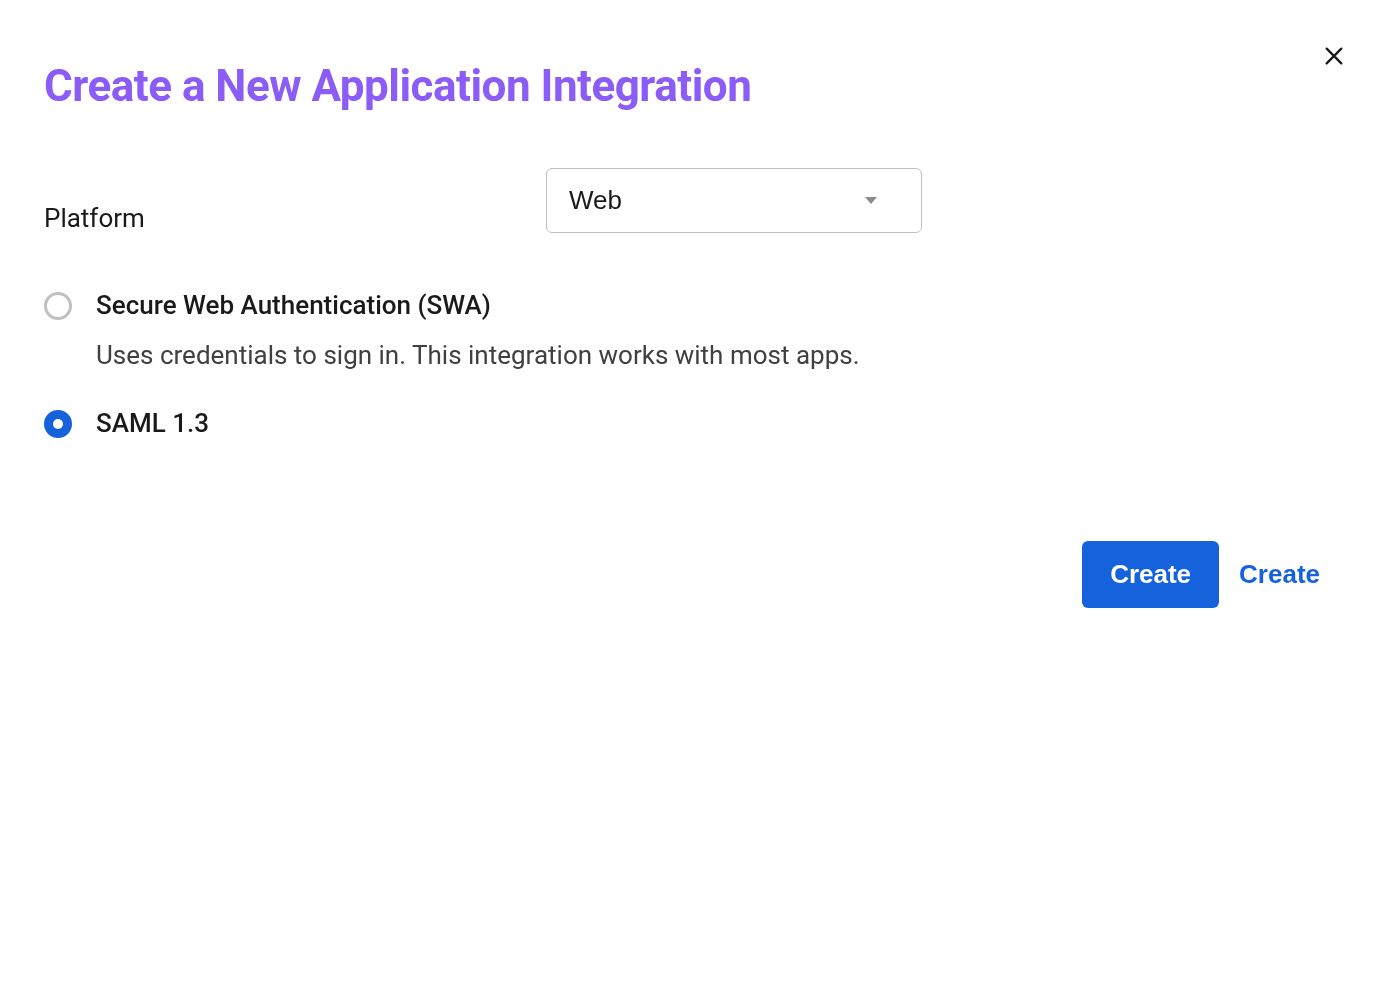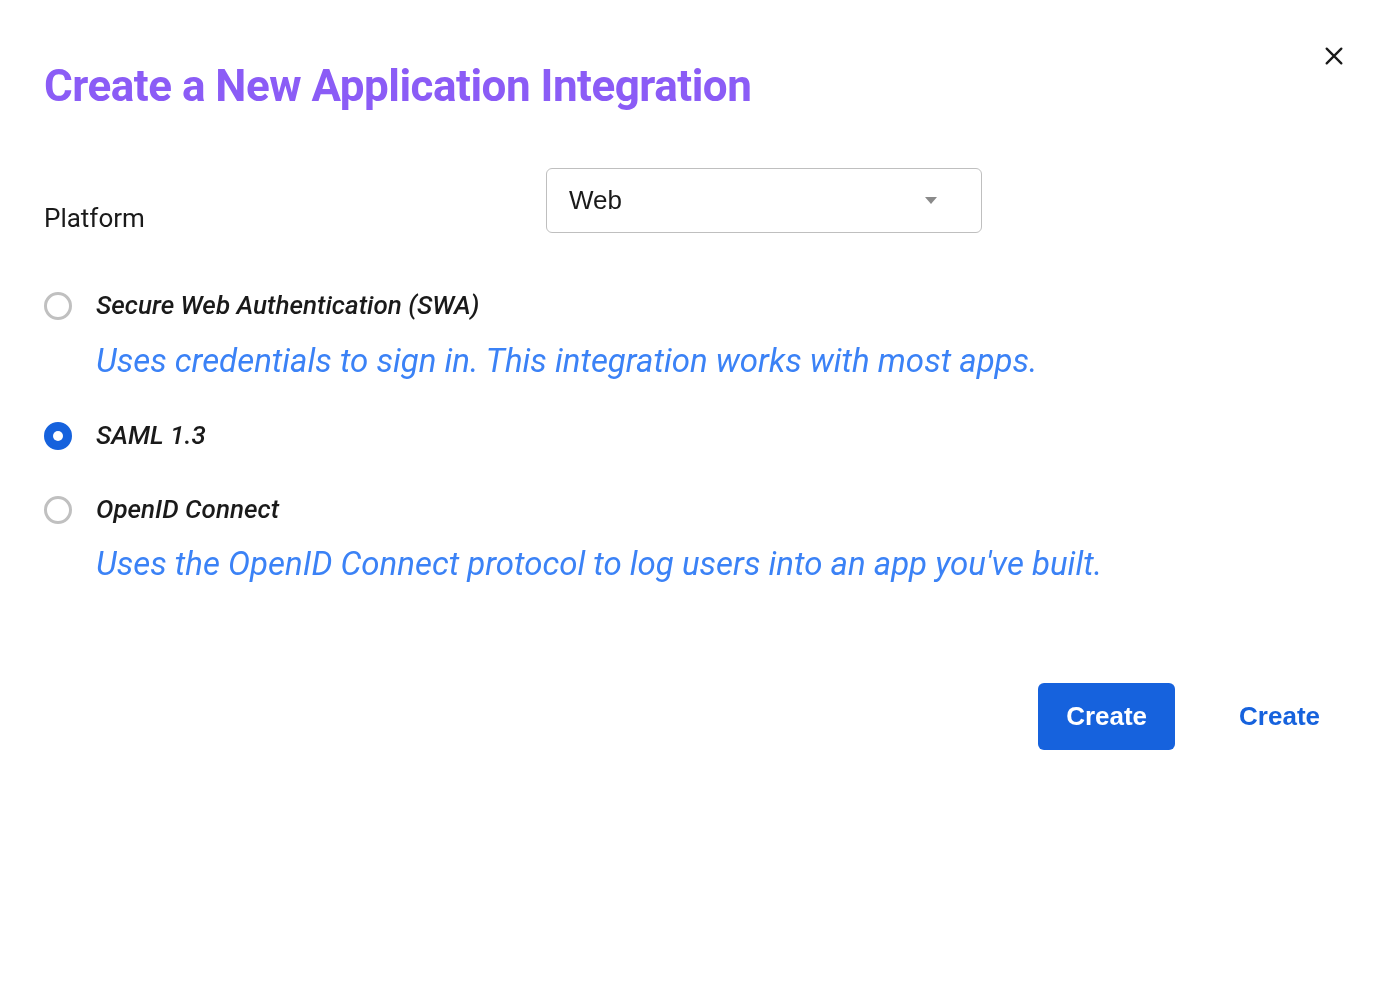--- a/index.html
+++ b/index.html
@@ -55,21 +55,21 @@
       flex-shrink: 0;
       font-size: 26px;
       color: #1a1a1a;
       padding-top: 14px;
     }
     .form-control-area {
       flex: 1;
     }
     .select-wrapper {
       position: relative;
-      width: 436px;
+      width: 376px;
     }
     .select-box {
       width: 100%;
       padding: 16px 44px 16px 22px;
       font-size: 26px;
       color: #1a1a1a;
       border: 1px solid #bfbfbf;
       border-radius: 6px;
       background: #ffffff;
       cursor: pointer;
@@ -80,21 +80,20 @@
     }
     .select-caret {
       width: 0;
       height: 0;
       border-left: 6px solid transparent;
       border-right: 6px solid transparent;
       border-top: 7px solid #8a8a8a;
     }
     .radio-options {
       flex: 1;
-      font-style: italic;
     }
     .radio-option {
       display: flex;
       align-items: flex-start;
       margin-bottom: 30px;
     }
     .radio-option:last-child {
       margin-bottom: 0;
     }
     .radio-circle {
@@ -129,29 +128,29 @@
       padding-right: 20px;
     }
     .radio-title {
       font-size: 26px;
       font-weight: 500;
       color: #1a1a1a;
       margin-bottom: 10px;
       line-height: 1.3;
     }
     .radio-description {
-      font-size: 33px;
-      color: #3b82f6;
+      font-size: 26px;
+      color: #404040;
       line-height: 1.7;
     }
     .modal-footer {
       display: flex;
       justify-content: flex-end;
       align-items: center;
-      gap: 64px;
+      gap: 20px;
       margin-top: 90px;
       padding-right: 32px;
     }
     .btn-primary {
       background: #1662dd;
       color: #ffffff;
       border: none;
       border-radius: 6px;
       padding: 18px 28px;
       font-size: 26px;
@@ -203,27 +202,20 @@
         </div>
       </div>
 
       <div class="radio-option">
         <div class="radio-circle selected"></div>
         <div class="radio-content">
           <div class="radio-title">SAML 1.3</div>
         </div>
       </div>
 
-      <div class="radio-option">
-        <div class="radio-circle"></div>
-        <div class="radio-content">
-          <div class="radio-title">OpenID Connect</div>
-          <div class="radio-description">Uses the OpenID Connect protocol to log users into an app you've built.</div>
-        </div>
-      </div>
 
     </div>
   </div>
 
   <div class="modal-footer">
     <button class="btn-primary">Create</button>
     <button class="btn-link">Create</button>
   </div>
 
 </div>

